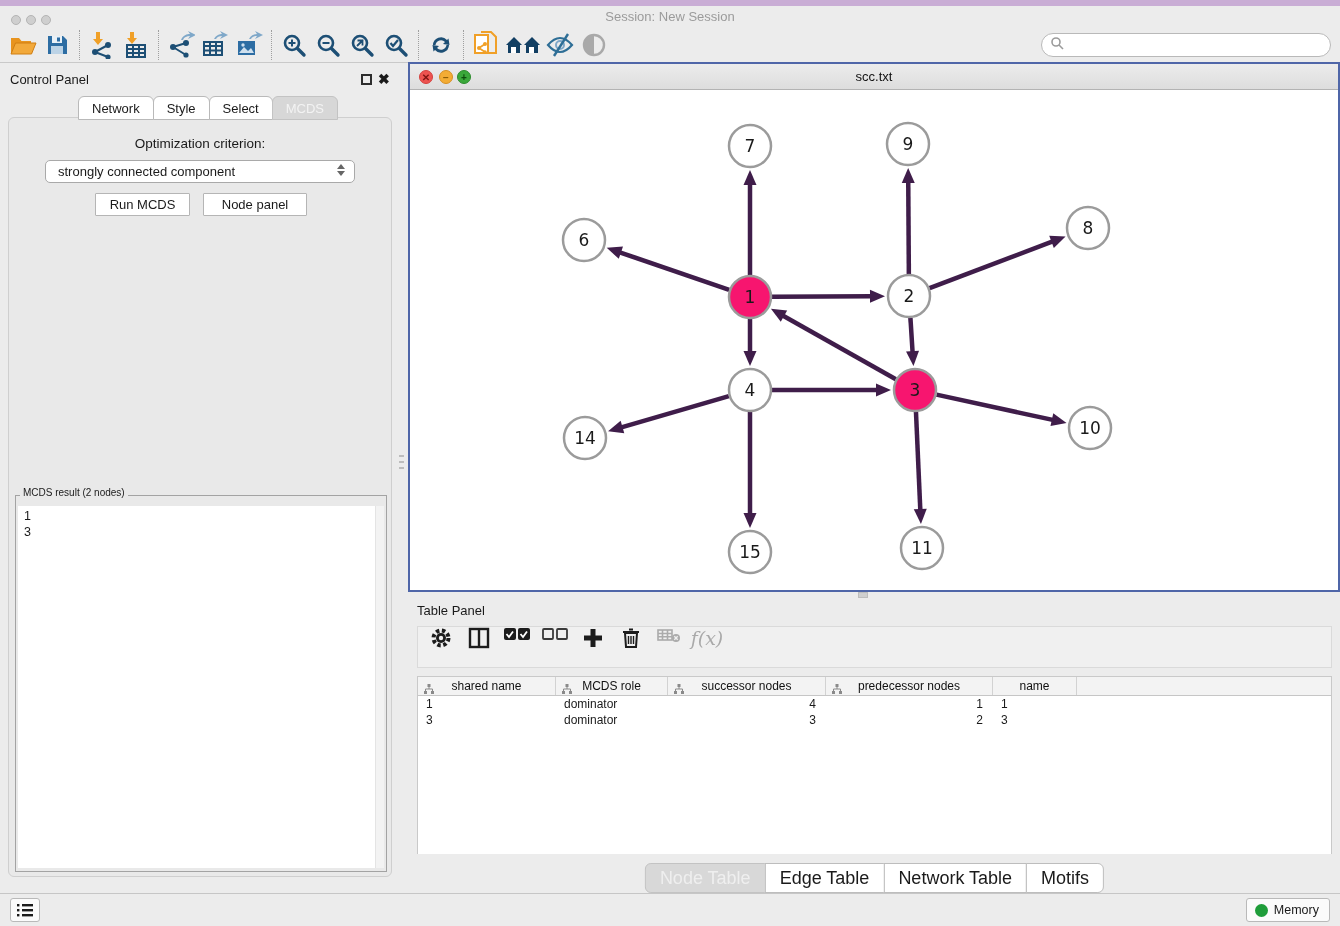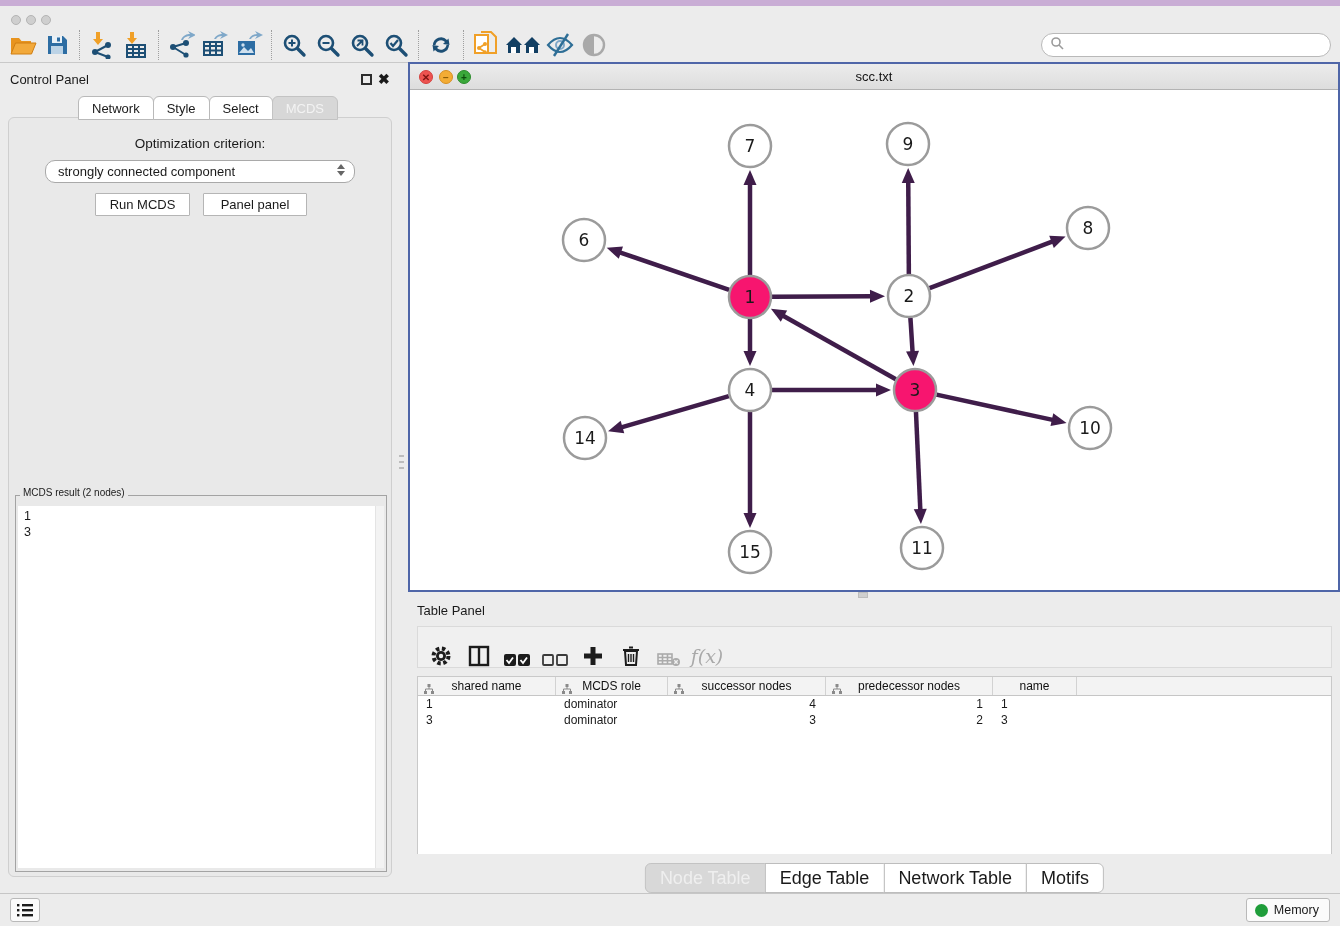--- a/index.html
+++ b/index.html
@@ -29,21 +29,21 @@
   .float-ico { position:absolute; width:11px; height:11px; border:2px solid #2d2d2d; background:transparent; }
   .close-ico { position:absolute; font-size:14px; font-weight:bold; color:#1a1a1a; line-height:11px; }
   .cp-tabs { position:absolute; left:78px; top:32px; display:flex;align-items:flex-end; }
   .tab { font-size:13px; padding:4px 13px 3px; background:#fff; border:1px solid #b9b9b9;
          border-radius:6px 6px 0 0; margin-right:-1px; position:relative; z-index:2; }
   .tab.disabled-active { background:#d7d7d7; color:#f3f3f3; border-color:#c3c3c3; }
   .cp-content { position:absolute; left:8px; top:53px; width:384px; height:760px;
                 background:#e9e9e9; border:1px solid #cfcfcf; border-radius:6px; z-index:1; }
   .opt-label { position:absolute; left:0; right:0; top:18px; text-align:center; font-size:13.5px; }
   .cp-select { position:absolute; left:36px; top:42px; width:310px; height:23px; background:#fff;
-               border:1px solid #a9a9a9; border-radius:10px; font-size:13px; display:flex; align-items:center;
+               border:1px solid #a9a9a9; border-radius:5px; font-size:13px; display:flex; align-items:center;
                padding-left:12px; }
   .spin { position:absolute; right:9px; top:3px; display:flex; flex-direction:column; gap:2px; }
   .spin .up   { width:0; height:0; border-left:4px solid transparent; border-right:4px solid transparent; border-bottom:5px solid #666; }
   .spin .down { width:0; height:0; border-left:4px solid transparent; border-right:4px solid transparent; border-top:5px solid #666; }
   .cp-btn { position:absolute; top:75px; height:23px; background:#fff; border:1px solid #b5b5b5;
             border-radius:1px; font-size:13px; text-align:center; line-height:21px; }
   .fieldset { position:absolute; left:6px; top:377px; width:372px; height:377px; border:1px solid #a3a3a3; }
   .fieldset .legend { position:absolute; top:-9px; left:4px; background:#e9e9e9; padding:0 3px; font-size:10px; }
   .result-area { position:absolute; left:2px; top:10px; right:2px; bottom:3px; background:#fff; }
   .result-text { position:absolute; left:6px; top:2px; font-size:12.5px; line-height:16px; white-space:pre; }
@@ -61,21 +61,21 @@
   .traffic.grn   { left:47px; background:#3aa83a; border:1px solid #2c8c2c; color:#0c4d0c; }
   .net-canvas { position:absolute; left:0; top:26px; right:0; bottom:0; background:#fff; }
   
   .vgrip { position:absolute; left:399px; top:455px; width:5px; height:18px;
            background:repeating-linear-gradient(#bdbdbd 0 2px, transparent 2px 6px); }
   .hgrip { position:absolute; left:858px; top:592px; width:10px; height:6px; background:#cfcfcf; border:1px solid #bdbdbd; }
   
   .table-panel { position:absolute; left:408px; top:600px; width:932px; height:293px; }
   .tp-title { position:absolute; left:9px; top:3px; font-size:13px; }
   .tp-toolbar { position:absolute; left:9px; top:26px; width:915px; height:42px; background:#f0f0f0;
-                border:1px solid #dadada; display:flex; align-items:flex-end; }
+                border:1px solid #dadada; display:flex; align-items:flex-start; }
   .tp-ico { width:38px; display:flex; align-items:center; justify-content:center; }
   .fx { font-family:"DejaVu Serif", serif; font-style:italic; font-size:19px; color:#a9a9a9; }
   .node-table { position:absolute; left:9px; top:76px; width:915px; height:178px; background:#fff;
                 border:1px solid #c9c9c9; border-bottom:none; }
   .thead { display:flex; height:19px; background:#f3f3f3; border-bottom:1px solid #c6c6c6; }
   .th { position:relative; border-right:1px solid #d2d2d2; font-size:12px; text-align:center;
         line-height:18px; color:#111; }
   .th .hier { position:absolute; left:6px; top:4px; }
   .trow { display:flex; height:16px; font-size:12px; }
   .td { padding:1px 8px 0; overflow:hidden; white-space:nowrap; }
@@ -95,20 +95,21 @@
   .mem-dot { width:13px; height:13px; border-radius:50%; background:#1f9d3a; }
 </style>
 </head>
 <body>
 
 <div class="mac-strip"></div>
 <div class="titlebar">
   <span class="tl-gray" style="left:11px"></span>
   <span class="tl-gray" style="left:26px"></span>
   <span class="tl-gray" style="left:41px"></span>
+  <div class="title">Session: New Session</div>
 </div>
 
 <div class="toolbar">
   <div style="width:6px"></div>
   <div class="tb-ico">
     <svg width="28" height="24" viewBox="0 0 28 24">
         <path d="M2 21 V5 h8 l2.5 3 H22 v3" fill="#e8941f"></path>
         <path d="M2 21 L6.5 10 H27 L22.5 21 Z" fill="#f2a93b" stroke="#d07e12" stroke-width="1"></path>
       </svg>
   </div>
@@ -258,21 +259,21 @@
   <div class="cp-content">
     <div class="opt-label">Optimization criterion:</div>
     <div class="cp-select">
       <span>strongly connected component</span>
       <span class="spin">
           <span class="up"></span>
           <span class="down"></span>
         </span>
     </div>
     <div class="cp-btn" style="left:86px; width:95px">Run MCDS</div>
-    <div class="cp-btn" style="left:194px; width:104px">Panel panel</div>
+    <div class="cp-btn" style="left:194px; width:104px">Node panel</div>
     <div class="fieldset">
       <div class="legend">MCDS result (2 nodes)</div>
       <div class="result-area">
         <div class="result-text">1
 3</div>
         <div class="result-scroll"></div>
       </div>
     </div>
   </div>
 </div>

